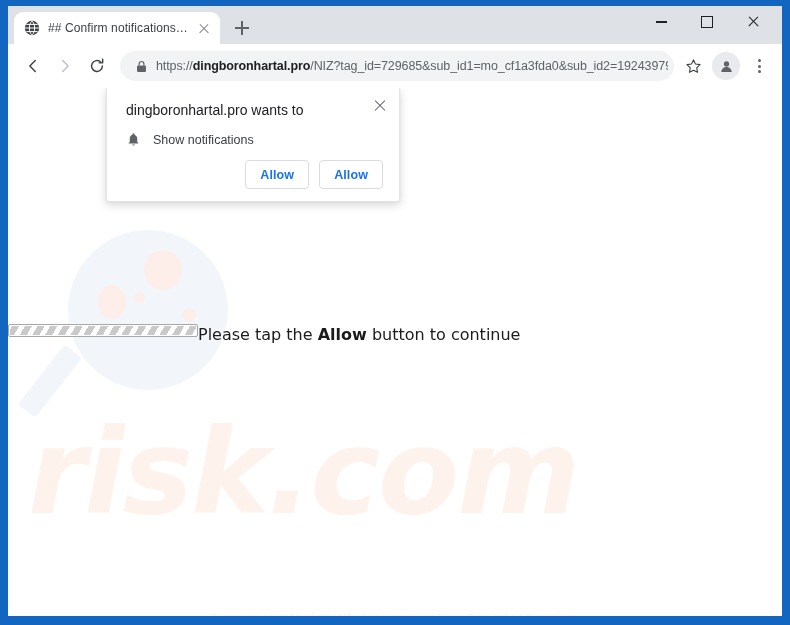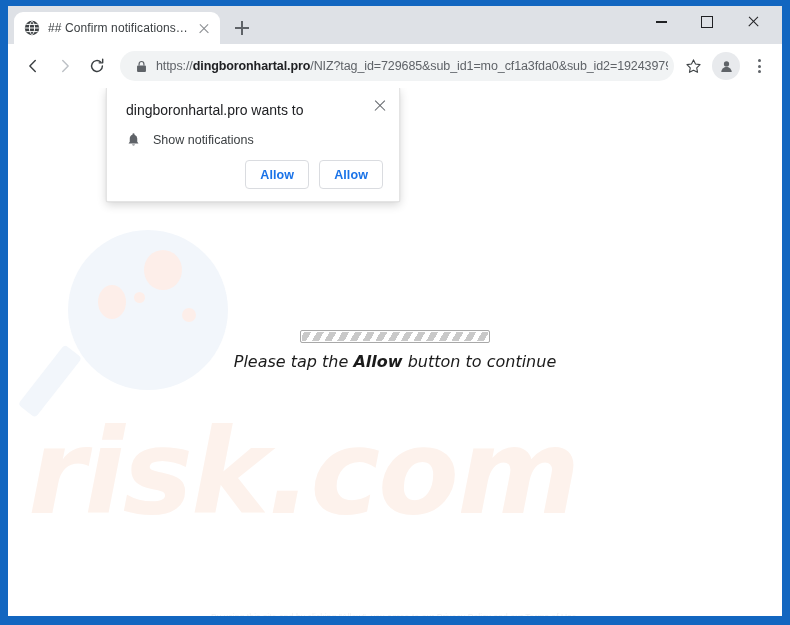--- a/index.html
+++ b/index.html
@@ -286,25 +286,24 @@
     letter-spacing: -2px;
     color: #fdf2ec;
     user-select: none;
     white-space: nowrap;
   }
 
   
   .page-center {
     position: absolute;
     left: 0; right: 0;
-    top: 242px;
-    display: flex;
-    flex-direction: column;
-    align-items: center;
-    font-style: italic;
+    top: 228px;
+    display: flex;
+    flex-direction: row;
+    align-items: center;
   }
 
   .progress {
     width: 190px;
     height: 13px;
     border: 1px solid #a8a8a8;
     border-radius: 2px;
     background:
       repeating-linear-gradient(
         -60deg,

